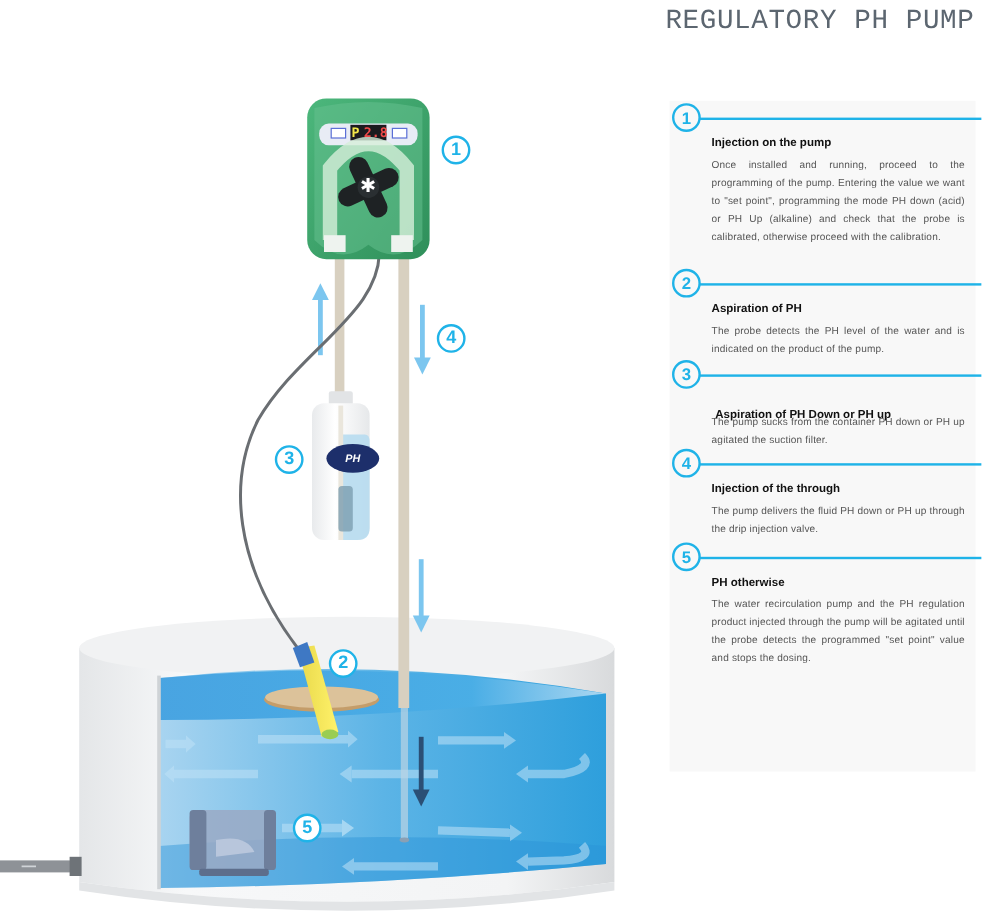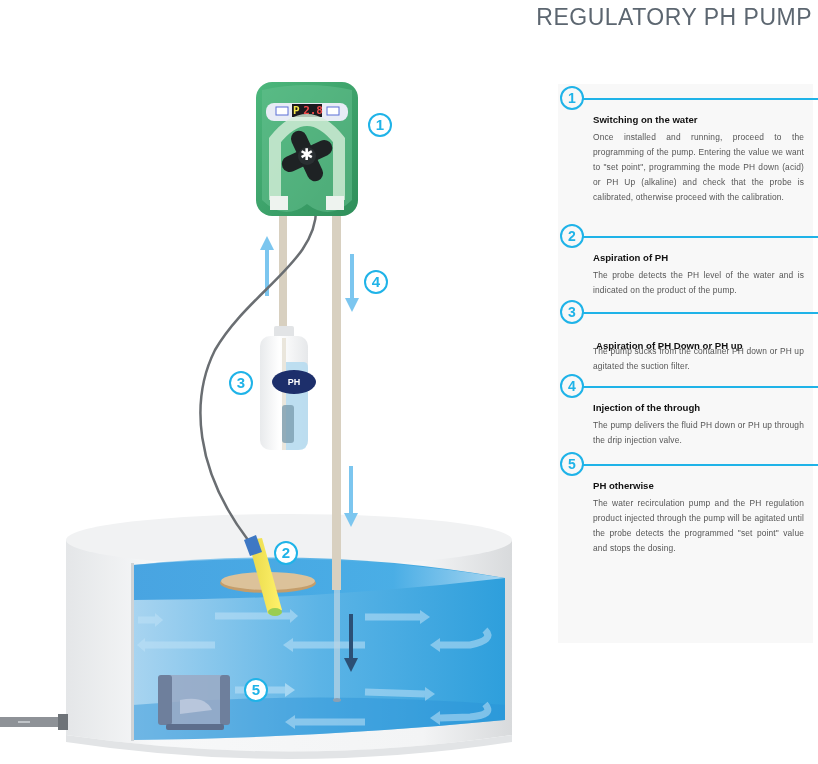--- a/index.html
+++ b/index.html
@@ -1,17 +1,17 @@
 <!DOCTYPE html>
 <html><head>
 <meta charset="utf-8">
 <style>
   html, body { margin:0; padding:0; background:#ffffff; }
   body { width:818px; height:764px; position:relative; overflow:hidden; font-family:"DejaVu Sans", sans-serif; }
-  .title { position:absolute; right:6px; top:4px; font-family:Liberation Sans, sans-serif; font-size:23px; font-weight:300; color:#5c6670; letter-spacing:0.5px; white-space:nowrap; }
+  .title { position:absolute; right:6px; top:4px; font-family:Liberation Mono, monospace; font-size:23px; font-weight:300; color:#5c6670; letter-spacing:0.5px; white-space:nowrap; }
   .diagram { position:absolute; left:0; top:0; width:555px; height:764px; }
   .panel { position:absolute; left:558px; top:84px; width:255px; height:559px; background:#f8f8f8; }
   .step { position:absolute; left:0; width:255px; }
   .step .badge { position:absolute; left:2px; top:0; width:20px; height:20px; border:2.5px solid #1fb3e8; border-radius:50%; background:#f8f8f8; color:#1fb3e8; font-weight:bold; font-size:14px; line-height:20px; text-align:center; font-family:"Liberation Sans", sans-serif; z-index:2; }
   .step .rule { position:absolute; left:24px; right:-5px; top:12px; height:2px; background:#1fb3e8; }
   .step .heading { position:absolute; left:35px; top:28px; font-family:"Liberation Sans", sans-serif; font-weight:bold; font-size:9.6px; color:#111; white-space:nowrap; }
   .step .body { position:absolute; left:35px; top:44px; width:211px; font-family:"Liberation Sans", sans-serif; font-size:8.4px; line-height:15px; color:#555; text-align:justify; letter-spacing:0.15px; }
   .num { position:absolute; width:20px; height:20px; border:2.5px solid #1fb3e8; border-radius:50%; background:#fff; color:#1fb3e8; font-family:"Liberation Sans", sans-serif; font-weight:bold; font-size:15px; line-height:20px; text-align:center; }
 </style>
 </head>
@@ -165,37 +165,37 @@
 
   
   <div style="position:absolute; left:293px; top:104px; width:30px; height:13px; display:flex; align-items:center; justify-content:space-between; font-family:'DejaVu Sans Mono', monospace; font-weight:bold; font-size:11px; line-height:13px;">
     <span style="color:#f2e64a;">P</span>
     <span style="color:#f04a4a;">2.8</span>
   </div>
   
   <div style="position:absolute; left:300px; top:147px; color:#fff; font-size:16px; line-height:16px;">✱</div>
 
   
-  <div style="position:absolute; left:272px; top:370px; width:44px; height:24px; border-radius:50%; background:#1d2f6b; color:#fff; font-family:'Liberation Sans', sans-serif; font-weight:bold; font-size:9px; line-height:24px; text-align:center;">
+  <div style="position:absolute; left:272px; top:370px; width:44px; height:24px; border-radius:50%; background:#1d2f6b; color:#fff; font-family:'Liberation Sans', sans-serif; font-weight:bold; font-size:9px; line-height:24px; text-align:center;font-style:italic;">
     <span>PH</span>
   </div>
 
   
   <div class="num" style="left:368px; top:113px;">1</div>
   <div class="num" style="left:274px; top:541px;">2</div>
   <div class="num" style="left:229px; top:371px;">3</div>
   <div class="num" style="left:364px; top:270px;">4</div>
   <div class="num" style="left:244px; top:678px;">5</div>
 </div>
 
 <div class="panel">
   <div class="step" style="top:2px;">
     <div class="badge">1</div>
     <div class="rule"></div>
-    <div class="heading">Switching on the water</div>
+    <div class="heading">Injection on the pump</div>
     <div class="body">Once installed and running, proceed to the programming of the pump. Entering the value we want to "set point", programming the mode PH down (acid) or PH Up (alkaline) and check that the probe is calibrated, otherwise proceed with the calibration.</div>
   </div>
   <div class="step" style="top:140px;">
     <div class="badge">2</div>
     <div class="rule"></div>
     <div class="heading">Aspiration of PH</div>
     <div class="body">The probe detects the PH level of the water and is indicated on the product of the pump.</div>
   </div>
   <div class="step" style="top:216px;">
     <div class="badge">3</div>

